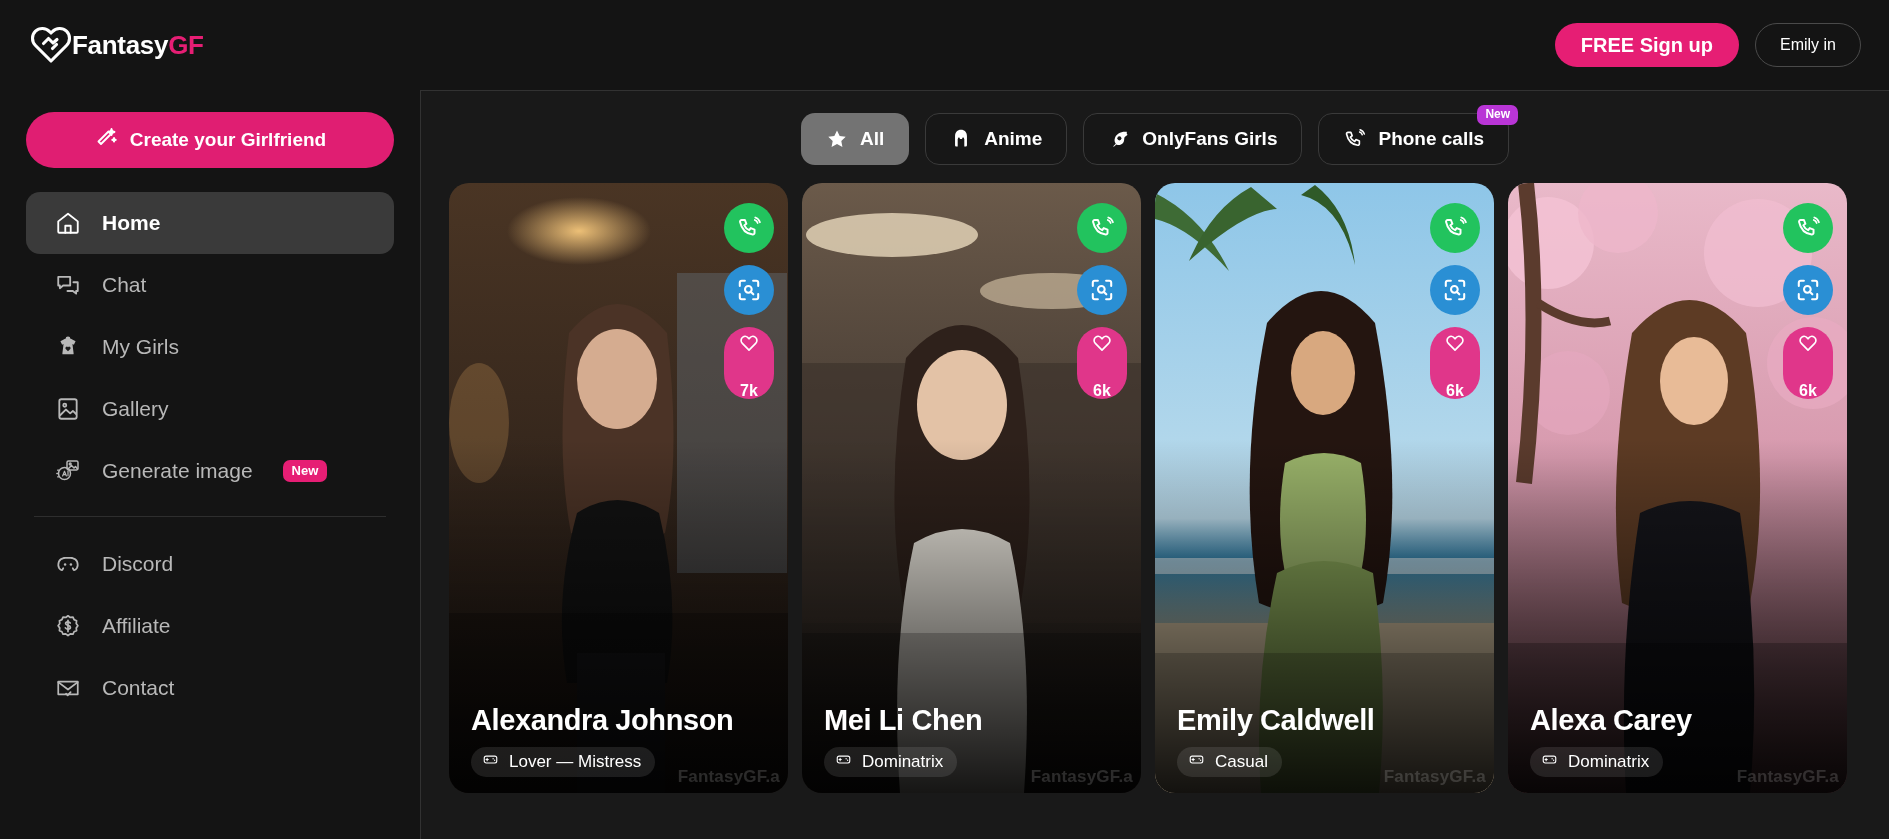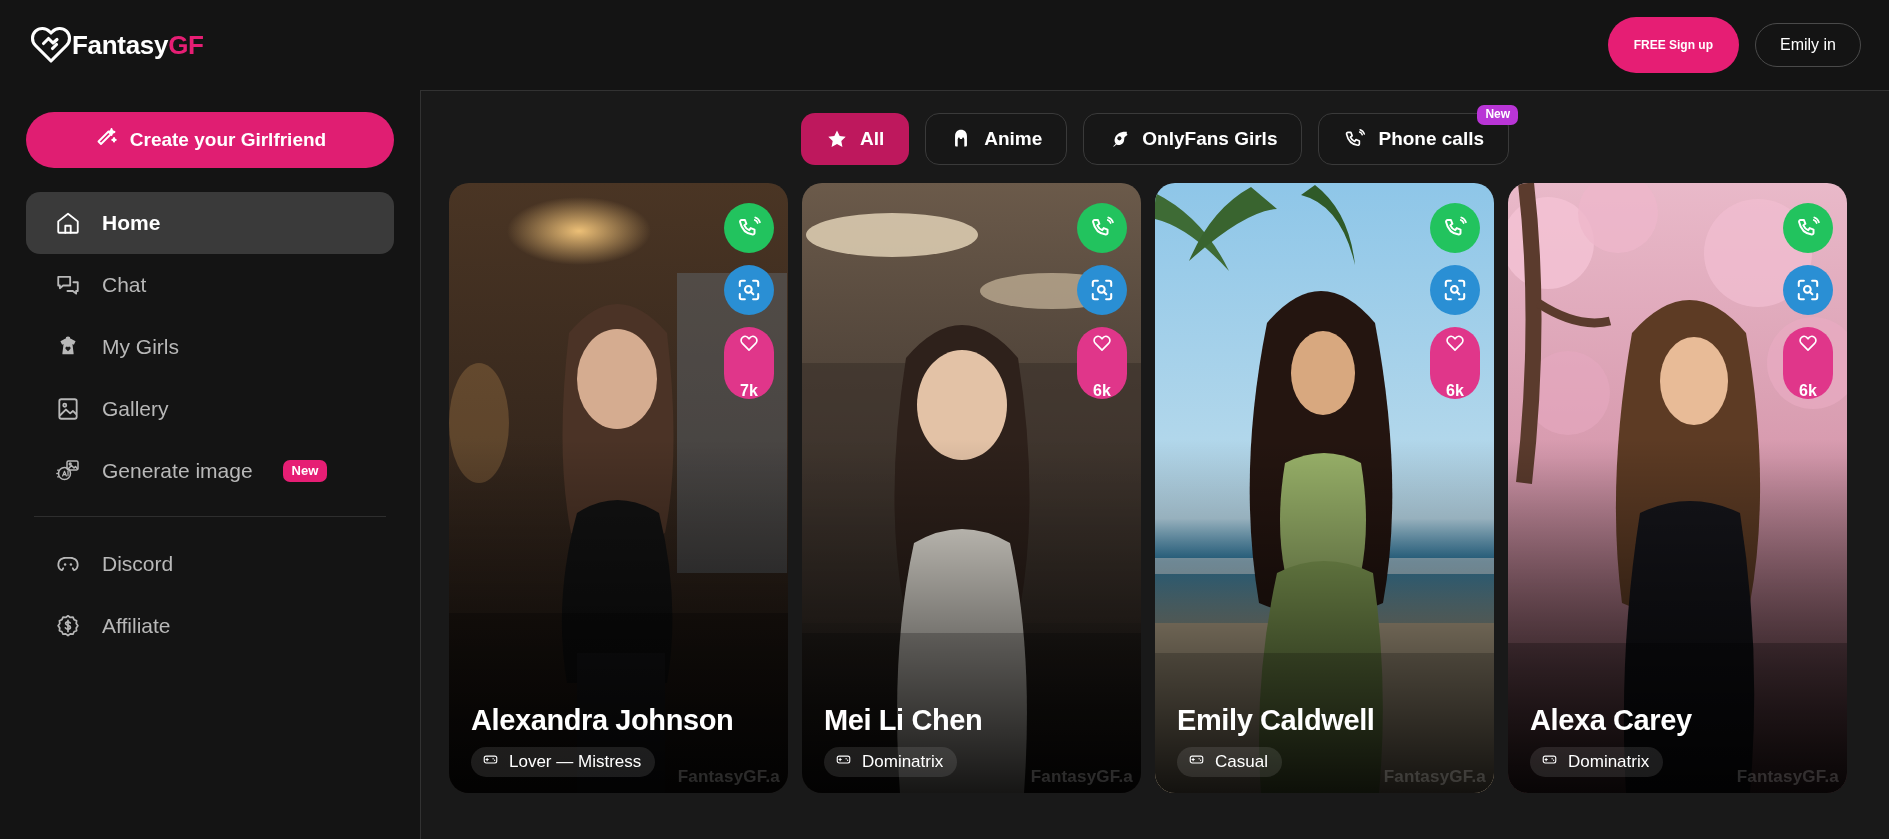--- a/index.html
+++ b/index.html
@@ -21,22 +21,22 @@
     z-index: 20;
   }
   .brand { display: flex; align-items: center; }
   .brand-mark { width: 42px; height: 42px; display: block; }
   .brand-text { font-size: 26px; font-weight: 700; letter-spacing: -0.3px; }
   .brand-text .gf { color: #e61e74; }
 
   .header-actions { display: flex; align-items: center; gap: 16px; }
   .btn-signup {
     background: #e61e74; color: #fff; border: none;
-    border-radius: 999px; padding: 0 26px; height: 56px;
-    font-size: 12px; font-weight: 600; cursor: pointer;
+    border-radius: 999px; padding: 0 26px; height: 44px;
+    font-size: 20px; font-weight: 600; cursor: pointer;
     font-family: "Liberation Sans", sans-serif;
     display: flex; align-items: center; white-space: nowrap;
   }
   .btn-signin {
     background: transparent; color: #fff; border: 1px solid #4a4a4a;
     border-radius: 999px; padding: 0 24px; height: 44px;
     font-size: 16px; font-weight: 500; cursor: pointer;
     font-family: "Liberation Sans", sans-serif;
     display: flex; align-items: center; white-space: nowrap;
   }
@@ -87,21 +87,21 @@
     padding: 22px 0 18px 0;
   }
   .filter {
     display: flex; align-items: center; gap: 12px;
     height: 52px; border-radius: 14px; padding: 0 24px;
     background: #171717; border: 1px solid #3a3a3a;
     color: #fff; font-size: 19px; font-weight: 600; cursor: pointer;
     position: relative; white-space: nowrap;
     font-family: "Liberation Sans", sans-serif;
   }
-  .filter.active { background: #be185d; border-color: transparent; }
+  .filter.active { background: #737373; border-color: transparent; }
   .filter-icon { display: flex; align-items: center; }
   .filter .pill-new {
     position: absolute; top: -9px; right: -10px;
     background: #b935d6; color: #fff;
     font-size: 12px; font-weight: 700;
     border-radius: 7px; padding: 2px 8px; line-height: 1.3;
   }
 
   
   .grid { display: flex; gap: 14px; padding: 0 28px; }
@@ -263,20 +263,30 @@
         <span class="nav-icon">
           <svg viewBox="0 0 24 24" width="26" height="26" fill="none" stroke="currentColor" stroke-width="1.6" stroke-linecap="round" stroke-linejoin="round">
             <path d="M12 2.6 l2.1 1.5 2.5-.3 1 2.3 2.3 1 -.3 2.5 1.5 2.1 -1.5 2.1 .3 2.5 -2.3 1 -1 2.3 -2.5-.3 -2.1 1.5 -2.1-1.5 -2.5 .3 -1-2.3 -2.3-1 .3-2.5 -1.5-2.1 1.5-2.1 -.3-2.5 2.3-1 1-2.3 2.5 .3 Z"></path>
             <path d="M14 9.3 c-.5-.8-1.3-1.1-2.2-1.1 -1.2 0-2 .7-2 1.6 0 2.2 4.4 1.1 4.4 3.4 0 1-.9 1.7-2.2 1.7 -1 0-1.9-.4-2.4-1.2"></path>
             <path d="M12 6.9 v10.2"></path>
           </svg>
         </span>
         <span class="nav-label">Affiliate</span>
       </div>
 
+      <div class="nav-item">
+        <span class="nav-icon">
+          <svg viewBox="0 0 24 24" width="26" height="26" fill="none" stroke="currentColor" stroke-width="1.6" stroke-linecap="round" stroke-linejoin="round">
+            <path d="M3 6.2 h18 v11.6 H3 Z"></path>
+            <path d="M3 6.6 L12 13.4 L21 6.6"></path>
+            <path d="M10.2 17.2 L11.7 18.8 L14.4 15.8"></path>
+          </svg>
+        </span>
+        <span class="nav-label">Contact</span>
+      </div>
 
     </div>
   </div>
 
   <div class="content">
 
     <div class="filters">
 
       <div class="filter active">
         <span class="filter-icon">

